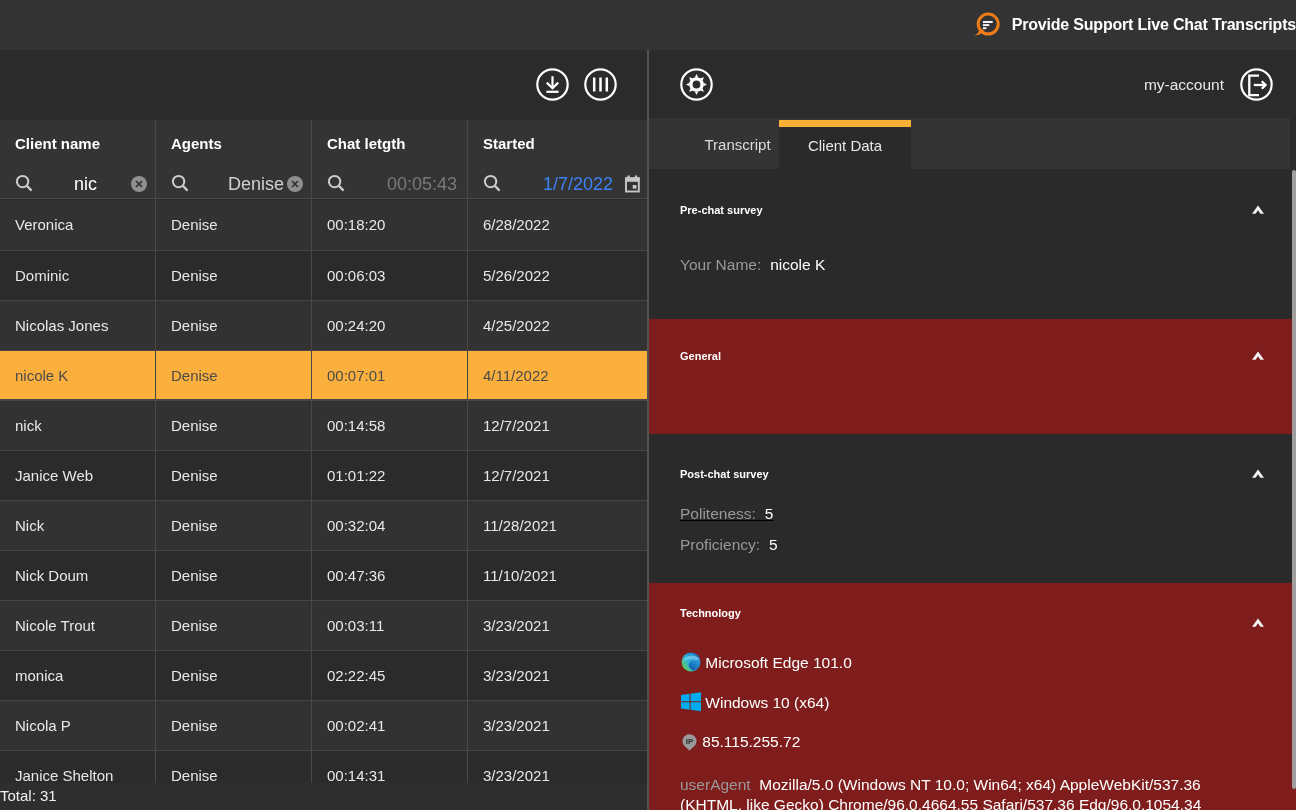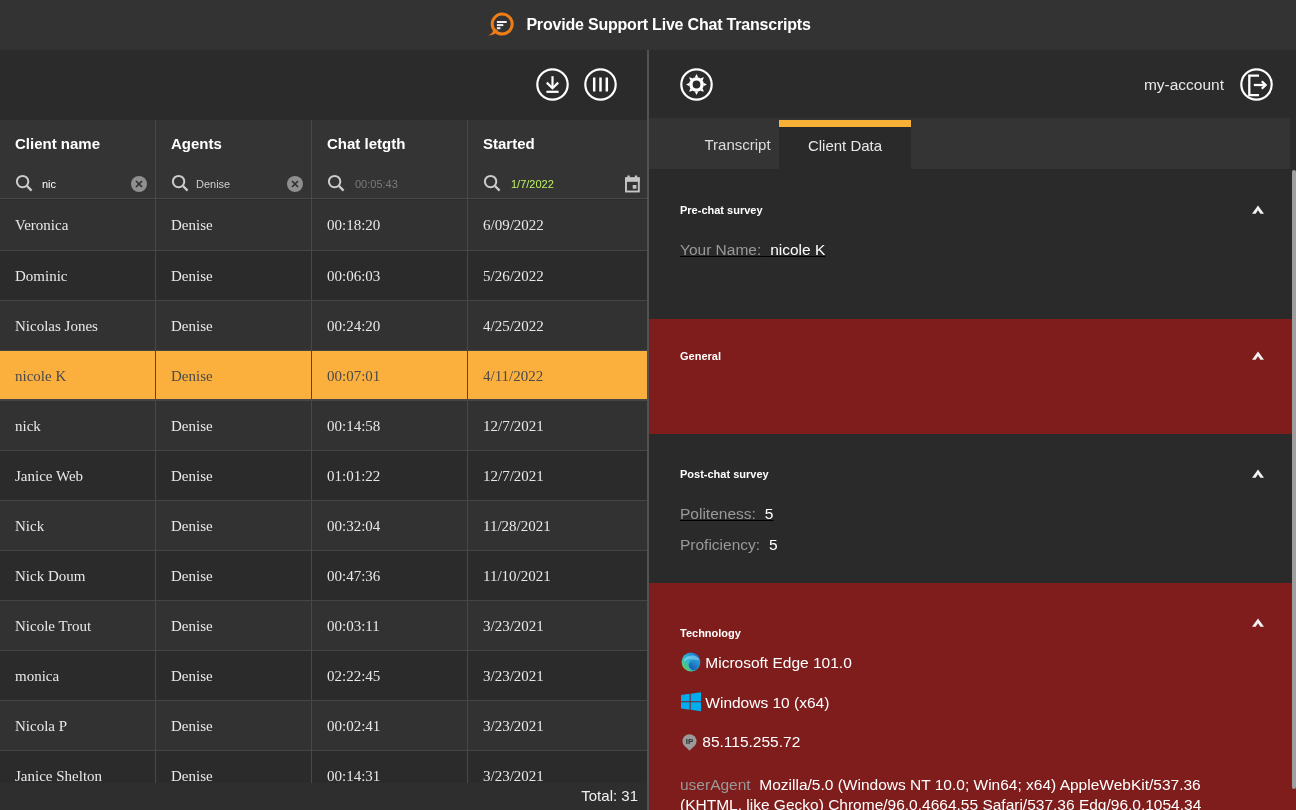--- a/index.html
+++ b/index.html
@@ -1,42 +1,42 @@
 <!DOCTYPE html>
 <html><head>
 <meta charset="utf-8">
 <style>
   * { margin:0; padding:0; box-sizing:border-box; }
   html,body { width:1296px; height:810px; overflow:hidden; background:#2b2b2b;
     font-family:"Liberation Sans", sans-serif; }
   .abs { position:absolute; }
   
   #topbar { position:absolute; left:0; top:0; width:1296px; height:50px; background:#333333;
-    display:flex; align-items:center; justify-content:center; }
+    display:flex; align-items:center; justify-content:flex-end; }
   #topbar .title { color:#ffffff; font-size:16px; font-weight:bold; margin-left:7px; letter-spacing:-0.2px; }
   
   #ltoolbar { position:absolute; left:0; top:50px; width:647px; height:70px; background:#2b2b2b; }
   .cbtn { position:absolute; width:33px; height:33px; }
   #lheader { position:absolute; left:0; top:120px; width:647px; height:79px; background:#343434;
     border-bottom:1px solid #4a4a4a; }
   .hlabel { position:absolute; top:135px; font-size:15px; font-weight:bold; color:#ffffff; line-height:18px; }
-  .sval { position:absolute; top:175px; font-size:11px; line-height:18px; }
+  .sval { position:absolute; top:175px; font-size:18px; line-height:18px;margin-left:32px; }
   #lrows { position:absolute; left:0; top:200px; width:647px; height:583px; overflow:hidden; }
-  .trow { position:relative; width:647px; height:50px;font-family:Liberation Serif, serif; }
+  .trow { position:relative; width:647px; height:50px; }
   .trow { border-top:1px solid #454545; }
   .trow.r1 { border-top:none; }
   .trow.odd { background:#323232; }
   .trow.even { background:#2b2b2b; }
   .trow.sel { background:#fbb03d; border-bottom:1px solid #454545; }
   .trow.sel .c { color:#4a4a4a; }
   .trow .c { position:absolute; top:16px; font-size:15px; color:#e8e8e8; line-height:18px; }
   .c1 { left:15px; } .c2 { left:171px; } .c3 { left:327px; } .c4 { left:483px; }
   .vline { position:absolute; top:120px; width:1px; height:663px; background:#484848; z-index:5; }
   #lfooter { position:absolute; left:0; top:783px; width:647px; height:27px; background:#2e2e2e;
-    color:#f0f0f0; font-size:15px; text-align:right; line-height:26px; padding-right:9px; z-index:6; }
+    color:#f0f0f0; font-size:15px; text-align:left; line-height:26px; padding-right:9px; z-index:6; }
   #vdivider { position:absolute; left:647px; top:50px; width:2px; height:760px; background:#525252; z-index:7; }
   
   #rtoolbar { position:absolute; left:649px; top:50px; width:647px; height:68px; background:#2b2b2b; }
   #myacct { position:absolute; top:76px; right:72px; color:#e8e8e8; font-size:15.5px; }
   #tabbar { position:absolute; left:649px; top:118px; width:647px; height:51px; background:#343434; }
   .tab { position:absolute; top:120px; height:49px; color:#dddddd; font-size:15px;
     display:flex; align-items:center; justify-content:center; }
   .tab.active { background:#2a2a2a; border-top:7px solid #f9b036; color:#e8e8e8; padding-bottom:5px; }
   
   .sec { position:absolute; left:648px; width:648px; }
@@ -114,35 +114,35 @@
 <svg class="abs" style="left:327px; top:174px;" width="19" height="19" viewBox="0 0 19 19">
   <circle cx="7.6" cy="7.6" r="5.7" fill="none" stroke="#cccccc" stroke-width="2"></circle>
   <line x1="11.9" y1="11.9" x2="16.6" y2="16.6" stroke="#cccccc" stroke-width="2.2"></line>
 </svg>
 <div class="sval" style="left:355px; color:#7a7a7a;">00:05:43</div>
 
 <svg class="abs" style="left:483px; top:174px;" width="19" height="19" viewBox="0 0 19 19">
   <circle cx="7.6" cy="7.6" r="5.7" fill="none" stroke="#cccccc" stroke-width="2"></circle>
   <line x1="11.9" y1="11.9" x2="16.6" y2="16.6" stroke="#cccccc" stroke-width="2.2"></line>
 </svg>
-<div class="sval" style="left:511px; color:#bef264;">1/7/2022</div>
+<div class="sval" style="left:511px; color:#3b82f6;">1/7/2022</div>
 <svg class="abs" style="left:624px; top:175px;" width="17" height="18" viewBox="0 0 17 18">
   <rect x="3.4" y="0.5" width="2.4" height="4" fill="#c6c6c6"></rect>
   <rect x="10.8" y="0.5" width="2.4" height="4" fill="#c6c6c6"></rect>
   <rect x="2.0" y="3.3" width="12.8" height="13.2" fill="none" stroke="#c6c6c6" stroke-width="1.9"></rect>
   <rect x="1.1" y="2.4" width="14.6" height="4.4" fill="#c6c6c6"></rect>
   <rect x="8.7" y="10.0" width="3.7" height="3.7" fill="#c6c6c6"></rect>
 </svg>
 
 <div id="lrows">
   <div class="trow odd r1">
       <div class="c c1">Veronica</div>
       <div class="c c2">Denise</div>
       <div class="c c3">00:18:20</div>
-      <div class="c c4">6/09/2022</div>
+      <div class="c c4">6/28/2022</div>
     </div>
   <div class="trow even">
       <div class="c c1">Dominic</div>
       <div class="c c2">Denise</div>
       <div class="c c3">00:06:03</div>
       <div class="c c4">5/26/2022</div>
     </div>
   <div class="trow odd">
       <div class="c c1">Nicolas Jones</div>
       <div class="c c2">Denise</div>
@@ -239,41 +239,41 @@
 
 <div id="tabbar"></div>
 <div class="tab" style="left:648px; width:131px;padding-left:48px;">Transcript</div>
 <div class="tab active" style="left:779px; width:132px;">Client Data</div>
 
 <div class="sec dark" style="top:169px; height:150px;">
   <div class="stitle" style="top:32px;">Pre-chat survey</div>
   <svg class="chev" style="top:36px;" viewBox="0 0 12 9">
       <path d="M0,8.7 L6,0.4 L12,8.7 L8.4,8.7 L6,5.2 L3.6,8.7 Z" fill="#f2f2f2"></path>
     </svg>
-  <div class="prow" style="top:71px;text-decoration:underline;"><span class="lbl">Your Name:</span>&nbsp; <span class="val">nicole K</span></div>
+  <div class="prow" style="top:86px;"><span class="lbl">Your Name:</span>&nbsp; <span class="val">nicole K</span></div>
 </div>
 
 <div class="sec light" style="top:319px; height:115px;">
   <div class="stitle" style="top:28px;">General</div>
   <svg class="chev" style="top:32px;" viewBox="0 0 12 9">
       <path d="M0,8.7 L6,0.4 L12,8.7 L8.4,8.7 L6,5.2 L3.6,8.7 Z" fill="#f2f2f2"></path>
     </svg>
 </div>
 
 <div class="sec dark" style="top:434px; height:149px;">
   <div class="stitle" style="top:31px;">Post-chat survey</div>
   <svg class="chev" style="top:35px;" viewBox="0 0 12 9">
       <path d="M0,8.7 L6,0.4 L12,8.7 L8.4,8.7 L6,5.2 L3.6,8.7 Z" fill="#f2f2f2"></path>
     </svg>
   <div class="prow" style="top:70px;text-decoration:underline;"><span class="lbl">Politeness:</span>&nbsp; <span class="val">5</span></div>
   <div class="prow" style="top:101px;"><span class="lbl">Proficiency:</span>&nbsp; <span class="val">5</span></div>
 </div>
 
 <div class="sec light" style="top:583px; height:227px;">
-  <div class="stitle" style="top:41px;">Technology</div>
+  <div class="stitle" style="top:21px;">Technology</div>
   <svg class="chev" style="top:35px;" viewBox="0 0 12 9">
       <path d="M0,8.7 L6,0.4 L12,8.7 L8.4,8.7 L6,5.2 L3.6,8.7 Z" fill="#f2f2f2"></path>
     </svg>
   <div class="techrow val" style="top:69px;">
     <svg width="20" height="20" viewBox="0 0 18 18">
       <defs>
         <linearGradient id="geA" x1="0" y1="0.9" x2="1" y2="0.1">
           <stop offset="0" stop-color="#6fcf33"></stop>
             <stop offset="0.42" stop-color="#2eb8d9"></stop>
             <stop offset="1" stop-color="#1565c8"></stop>

